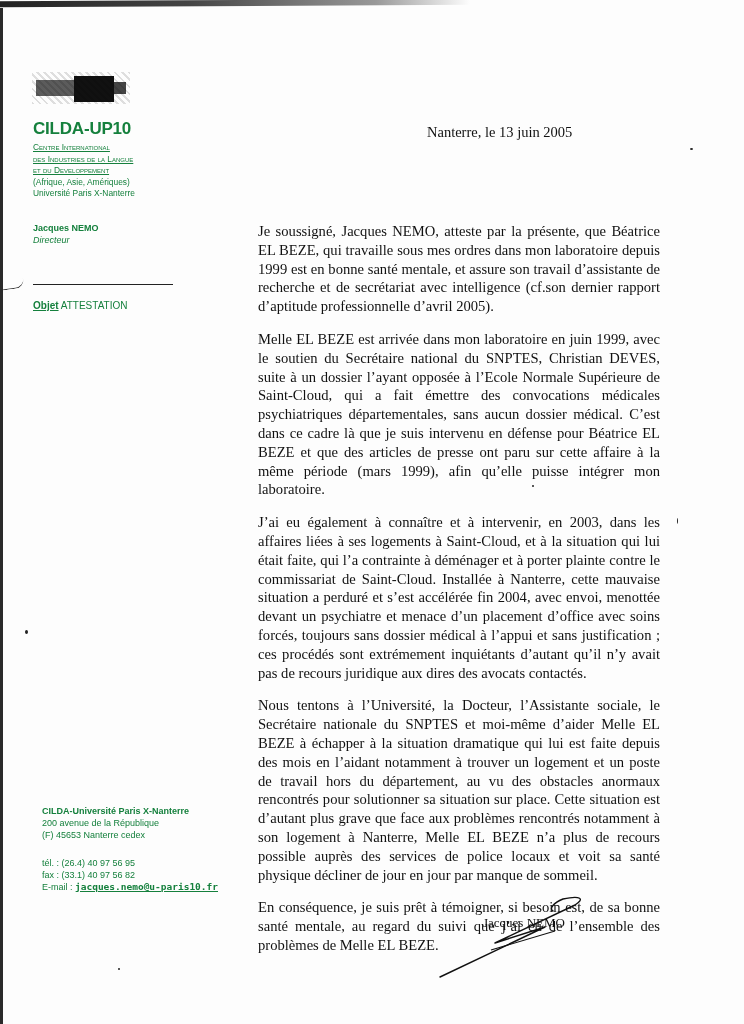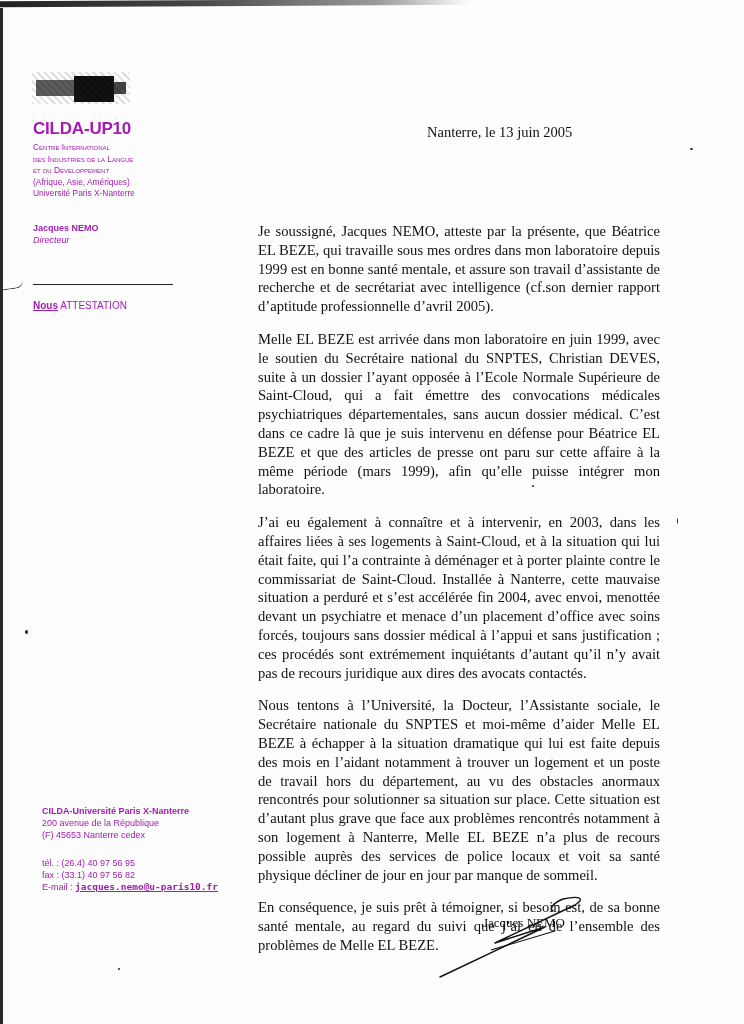--- a/index.html
+++ b/index.html
@@ -8,25 +8,25 @@
   .edge-left { position: absolute; left: 0; top: 8px; width: 3px; height: 1016px; background: #2a2a2a; }
   .edge-top { position: absolute; left: 0; top: 0; width: 470px; height: 6px;
     background: linear-gradient(to right, #222 0%, #444 40%, #999 80%, rgba(255,255,255,0) 100%);
     transform: skewY(-0.3deg); }
   .logo { position: absolute; left: 32px; top: 70px; width: 98px; height: 36px; }
   .logo .b1 { position: absolute; left: 4px; top: 10px; width: 40px; height: 16px; background: #333; opacity: .8; }
   .logo .b2 { position: absolute; left: 42px; top: 6px; width: 40px; height: 26px; background: #111; }
   .logo .b3 { position: absolute; left: 82px; top: 12px; width: 12px; height: 12px; background: #444; }
   .logo .noise { position: absolute; left: 0; top: 2px; width: 98px; height: 32px;
     background: repeating-linear-gradient(45deg, rgba(0,0,0,.12) 0 2px, rgba(0,0,0,0) 2px 5px); }
-  .sans { font-family: "Liberation Sans", sans-serif; color: #a21caf; }
+  .sans { font-family: "Liberation Sans", sans-serif; color: #15803d; }
   .serif { font-family: "Liberation Serif", serif; color: #111; }
   .org-title { position: absolute; left: 33px; top: 119px; font-size: 17px; font-weight: bold; letter-spacing: -0.2px; }
   .org-lines { position: absolute; left: 33px; top: 142px; font-size: 8.4px; line-height: 11.6px; }
-  .org-lines .sc { font-variant: small-caps; text-transform: none; }
+  .org-lines .sc { font-variant: small-caps; text-transform: none; text-decoration: underline; }
   .org-lines .bold { font-weight: normal; }
   .person { position: absolute; left: 33px; top: 222px; font-size: 9px; line-height: 12px; }
   .person .name { font-weight: bold; }
   .person .role { font-style: italic; }
   .sep { position: absolute; left: 33px; top: 284px; width: 140px; height: 1px; background: #222; }
   .sep-tick { position: absolute; left: 2px; top: 280px; width: 22px; height: 8px;
     border-bottom: 1px solid #333; border-radius: 0 0 40px 0; transform: rotate(-8deg); }
   .objet { position: absolute; left: 33px; top: 300px; font-size: 10px; }
   .objet .label { font-weight: bold; text-decoration: underline; }
   .date { position: absolute; left: 427px; top: 124px; font-size: 14.5px; }
@@ -65,21 +65,21 @@
 
   <div class="person sans">
     <div class="name">Jacques NEMO</div>
     <div class="role">Directeur</div>
   </div>
 
   <div class="sep-tick"></div>
   <div class="sep"></div>
 
   <div class="objet sans">
-    <span class="label">Nous</span>
+    <span class="label">Objet</span>
     <span>ATTESTATION</span>
   </div>
 
   <div class="date serif">Nanterre, le 13 juin 2005</div>
 
   <div class="body serif">
     <p>Je soussigné, Jacques NEMO, atteste par la présente, que Béatrice EL BEZE, qui travaille sous mes ordres dans mon laboratoire depuis 1999 est en bonne santé mentale, et assure son travail d’assistante de recherche et de secrétariat avec intelligence (cf.son dernier rapport d’aptitude professionnelle d’avril 2005).</p>
     <p>Melle EL BEZE est arrivée dans mon laboratoire en juin 1999, avec le soutien du Secrétaire national du SNPTES, Christian DEVES, suite à un dossier l’ayant opposée à l’Ecole Normale Supérieure de Saint-Cloud, qui a fait émettre des convocations médicales psychiatriques départementales, sans aucun dossier médical. C’est dans ce cadre là que je suis intervenu en défense pour Béatrice EL BEZE et que des articles de presse ont paru sur cette affaire à la même période (mars 1999), afin qu’elle puisse intégrer mon laboratoire.</p>
     <p>J’ai eu également à connaître et à intervenir, en 2003, dans les affaires liées à ses logements à Saint-Cloud, et à la situation qui lui était faite, qui l’a contrainte à déménager et à porter plainte contre le commissariat de Saint-Cloud.  Installée à Nanterre, cette mauvaise situation a perduré et s’est accélérée fin 2004, avec envoi, menottée devant un psychiatre et menace d’un placement d’office avec soins forcés, toujours sans dossier médical à l’appui et sans justification ; ces procédés sont extrémement inquiétants d’autant qu’il n’y avait pas de recours juridique aux dires des avocats contactés.</p>
     <p>Nous tentons à l’Université, la Docteur, l’Assistante sociale, le Secrétaire nationale du SNPTES et moi-même d’aider Melle EL BEZE à échapper à la situation dramatique qui lui est faite depuis des mois en l’aidant notamment à trouver un logement et un poste de travail hors du département, au vu des obstacles anormaux rencontrés pour solutionner sa situation sur place. Cette situation est d’autant plus grave que face aux problèmes rencontrés notamment à son logement à Nanterre, Melle EL BEZE n’a plus de recours possible auprès des services de police locaux et voit sa santé physique décliner de jour en jour par manque de sommeil.</p>

